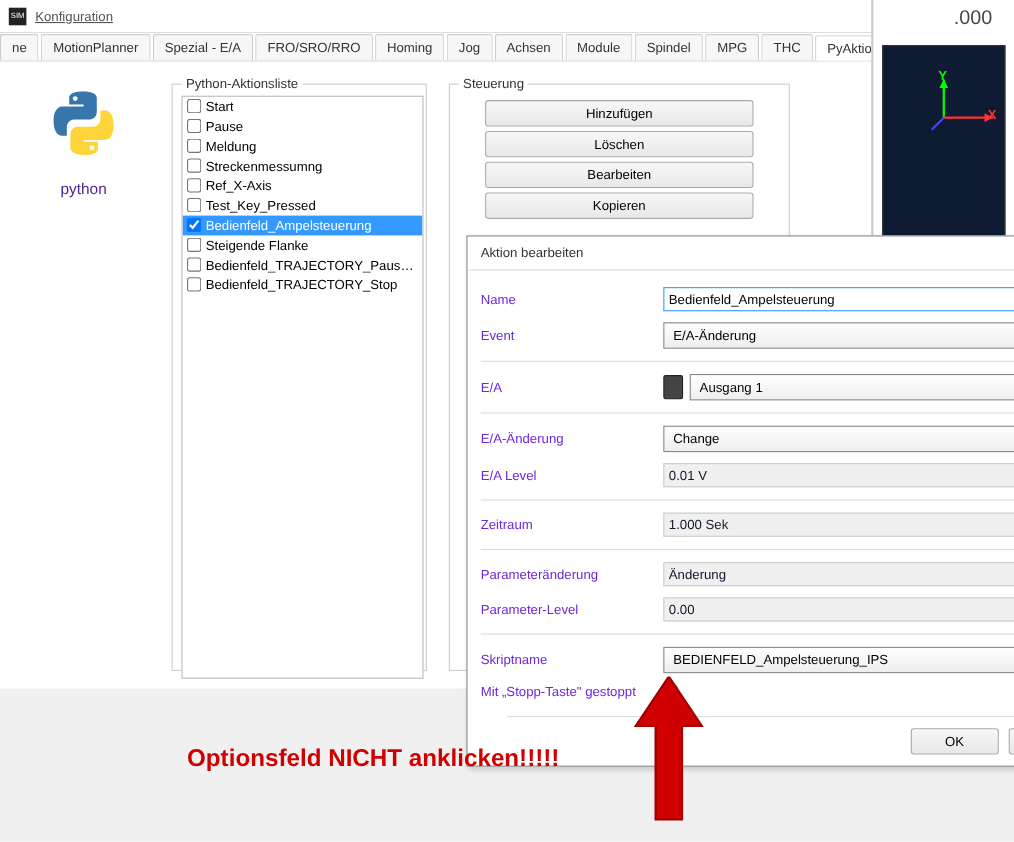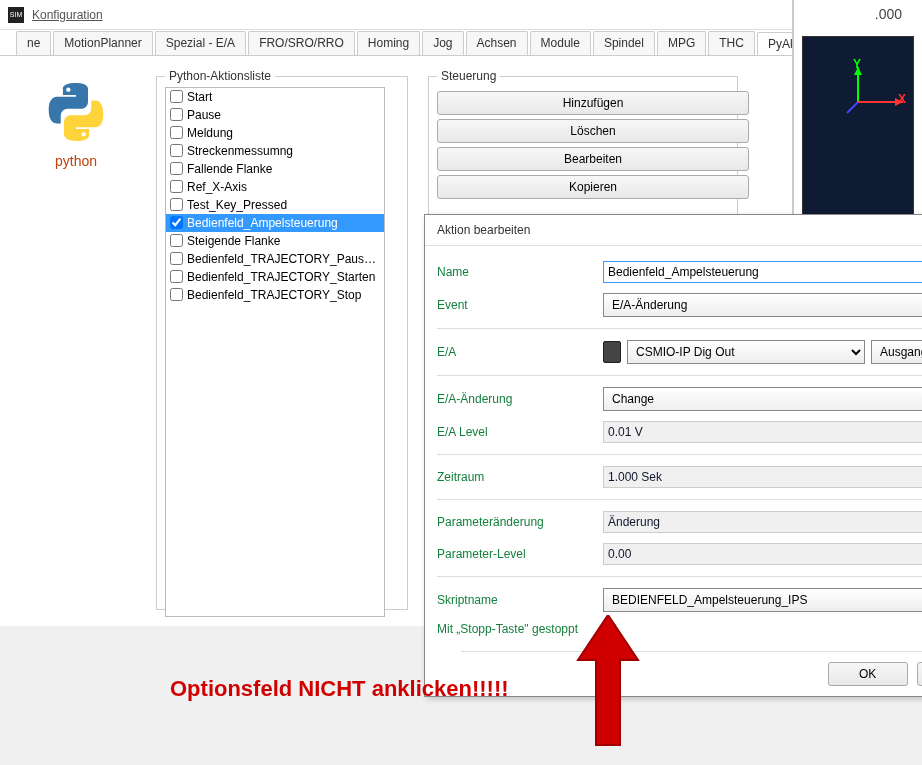--- a/index.html
+++ b/index.html
@@ -6,61 +6,61 @@
 body { background: #f0f0f0; width: 922px; height: 765px; position: relative; overflow: hidden; }
 
 
 .titlebar { background: #fff; height: 30px; display: flex; align-items: center; padding: 0 8px; border-bottom: 1px solid #ddd; }
 .titlebar .appicon { width: 16px; height: 16px; background: #222; margin-right: 8px; display: flex; align-items: center; justify-content: center; color: #fff; font-size: 7px; }
 .titlebar .title { flex: 1; color: #555; text-decoration: underline; }
 .titlebar .help { width: 40px; text-align: center; color: #555; cursor: pointer; }
 .titlebar .close { width: 40px; text-align: center; color: #555; cursor: pointer; font-size: 16px; }
 
 
-.tabstrip { background: #fff; display: flex; align-items: center; height: 26px; border-bottom: 1px solid #ccc; padding-left: 16px; }
+.tabstrip { background: #fff; display: flex; align-items: center; height: 26px; border-bottom: 1px solid #ccc; padding-left: 0; }
 .tab { padding: 4px 10px; border: 1px solid #ccc; border-bottom: none; background: #f7f7f7; margin-right: 2px; color: #333; cursor: pointer; border-radius: 2px 2px 0 0; white-space: nowrap; }
 .tab.active { background: #fff; font-weight: normal; border-bottom: 1px solid #fff; position: relative; top: 1px; }
 .tabarrow { width: 16px; text-align: center; cursor: pointer; color: #555; }
 
 
 .main { display: flex; padding: 16px; gap: 20px; background: #fff; height: 570px; }
 .logo-col { width: 120px; text-align: center; padding-top: 10px; }
 .logo-col svg { width: 60px; height: 60px; }
-.logo-col .caption { margin-top: 8px; color: #c2410c; font-size: 14px; }
+.logo-col .caption { margin-top: 18px; color: #4c1d95; font-size: 14px; }
 
 .group { border: 1px solid #ccc; padding: 10px 8px 8px 8px; position: relative; margin-top: 4px; }
 .group-title { position: absolute; top: -8px; left: 8px; background: #fff; padding: 0 4px; color: #333; }
 
 .listbox { border: 1px solid #bbb; background: #fff; height: 530px; width: 220px; overflow: auto; }
 .listitem { display: flex; align-items: flex-start; padding: 2px 4px; gap: 4px; cursor: pointer; }
 .listitem.selected { background: #3399ff; color: #fff; }
 .listitem input[type=checkbox] { margin: 0; }
 .listitem span { white-space: nowrap; overflow: hidden; text-overflow: ellipsis; }
 
 .steuerung { width: 310px; }
-.steuerung button { display: block; width: 312px; margin: 4px auto; padding: 4px; background: linear-gradient(#f7f7f7,#e8e8e8); border: 1px solid #aaa; border-radius: 3px; cursor: pointer; }
+.steuerung button { display: block; width: 244px; margin: 4px auto; padding: 4px; background: linear-gradient(#f7f7f7,#e8e8e8); border: 1px solid #aaa; border-radius: 3px; cursor: pointer; }
 
 
 .edit-dialog { position: absolute; left: 424px; top: 214px; width: 584px; background: #fff; border: 1px solid #888; box-shadow: 2px 2px 6px rgba(0,0,0,0.2); }
 .edit-dialog .header { padding: 8px 12px; border-bottom: 1px solid #ddd; color: #333; }
 .edit-dialog .body { padding: 10px 12px; }
 .edit-dialog .row { display: flex; align-items: center; padding: 5px 0; gap: 6px; }
-.edit-dialog .label { width: 160px; color: #15803d; }
+.edit-dialog .label { width: 160px; color: #6d28d9; }
 .edit-dialog input[type=text], .edit-dialog select { flex: 1; padding: 3px 4px; border: 1px solid #888; background: #fff; }
 .edit-dialog input.disabled, .edit-dialog select.disabled { background: #f0f0f0; color: #0f172a; border-color: #ccc; }
 .edit-dialog select { background: linear-gradient(#fff,#eee); }
 .edit-dialog .hr { border-top: 1px solid #ddd; margin: 6px 0; }
 .edit-dialog .btnrow { text-align: right; padding: 10px; border-top: 1px solid #ddd; margin-left: 36px; }
 .edit-dialog .btnrow button { width: 80px; padding: 4px; margin-left: 6px; background: linear-gradient(#f7f7f7,#e8e8e8); border: 1px solid #aaa; border-radius: 3px; cursor: pointer; }
 .icon-small { width: 18px; height: 22px; background: #444; border-radius: 2px; border: 1px solid #222; }
 .edit-btn-small { width: 24px; height: 24px; border: 1px solid #aaa; background: linear-gradient(#fff,#eee); border-radius: 3px; cursor: pointer; display: flex; align-items: center; justify-content: center; }
 
 
 .preview { position: absolute; right: 0; top: 0; width: 130px; height: 310px; background: #fff; border-left: 2px solid #ccc; }
-.preview .dro { text-align: right; padding: 6px 20px; font-size: 14px; color: #444; }
+.preview .dro { text-align: right; padding: 6px 20px; font-size: 18px; color: #444; }
 .preview .viewport { margin: 8px; background: #0f1a33; height: 200px; position: relative; border: 1px solid #333; }
 .preview .axis-y { position: absolute; left: 50px; top: 20px; color: #0f0; font-weight: bold; }
 .preview .axis-x { position: absolute; left: 95px; top: 55px; color: #f33; font-weight: bold; }
 .preview svg.axes { position: absolute; left: 40px; top: 30px; }
 
 
 .annotation { position: absolute; left: 170px; top: 676px; color: #d00000; font-weight: bold; font-size: 22px; }
 .arrow { position: absolute; left: 568px; top: 615px; }
 </style>
 </head>
@@ -94,66 +94,58 @@
 
 <div class="main">
   <div class="logo-col">
     <svg viewBox="0 0 110 110">
       <path fill="#3776ab" d="M54 2c-25 0-23 11-23 11v11h24v3H21s-16-2-16 24 14 25 14 25h8V63s-1-14 14-14h23s13 0 13-13V14S80 2 54 2zm-13 8a4 4 0 1 1 0 8 4 4 0 0 1 0-8z"></path>
       <path fill="#ffd43b" d="M56 108c25 0 23-11 23-11V86H55v-3h34s16 2 16-24-14-25-14-25h-8v13s1 14-14 14H46s-13 0-13 13v20s-3 14 23 14zm13-8a4 4 0 1 1 0-8 4 4 0 0 1 0 8z"></path>
     </svg>
     <div class="caption">python</div>
   </div>
 
-  <div class="group" style="width:252px">
+  <div class="group" style="width:232px">
     <div class="group-title">Python-Aktionsliste</div>
     <div class="listbox" id="action-list">
         <div class="listitem">
           <input type="checkbox" style="">
           <span>Start</span>
         </div>
         <div class="listitem">
           <input type="checkbox" style="">
           <span>Pause</span>
         </div>
         <div class="listitem">
           <input type="checkbox" style="">
           <span>Meldung</span>
         </div>
         <div class="listitem">
           <input type="checkbox" style="">
           <span>Streckenmessumng</span>
-        </div>
-        <div class="listitem">
-          <input type="checkbox" style="">
-          <span>Fallende Flanke</span>
         </div>
         <div class="listitem">
           <input type="checkbox" style="">
           <span>Ref_X-Axis</span>
         </div>
         <div class="listitem">
           <input type="checkbox" style="">
           <span>Test_Key_Pressed</span>
         </div>
         <div class="listitem selected">
           <input type="checkbox" checked="" style="">
           <span>Bedienfeld_Ampelsteuerung</span>
         </div>
         <div class="listitem">
           <input type="checkbox" style="">
           <span>Steigende Flanke</span>
         </div>
         <div class="listitem">
           <input type="checkbox" style="">
           <span>Bedienfeld_TRAJECTORY_Pause_EIN</span>
-        </div>
-        <div class="listitem">
-          <input type="checkbox" style="">
-          <span>Bedienfeld_TRAJECTORY_Starten</span>
         </div>
         <div class="listitem">
           <input type="checkbox" style="">
           <span>Bedienfeld_TRAJECTORY_Stop</span>
         </div>
       </div>
   </div>
 
   <div class="group steuerung">
     <div class="group-title">Steuerung</div>
@@ -189,21 +181,20 @@
       <input type="text" style="border-color: rgb(51, 153, 255);" value="Bedienfeld_Ampelsteuerung">
     </div>
     <div class="row">
       <div class="label">Event</div>
       <select><option>E/A-Änderung</option></select>
     </div>
     <div class="hr"></div>
     <div class="row">
       <div class="label">E/A</div>
       <div class="icon-small"></div>
-      <select style="flex:2"><option>CSMIO-IP  Dig Out</option></select>
       <select style="flex:1"><option>Ausgang 1</option></select>
     </div>
     <div class="hr"></div>
     <div class="row">
       <div class="label">E/A-Änderung</div>
       <select><option>Change</option></select>
     </div>
     <div class="row">
       <div class="label">E/A Level</div>
       <input type="text" class="disabled" disabled="" value="0.01 V" style="">

